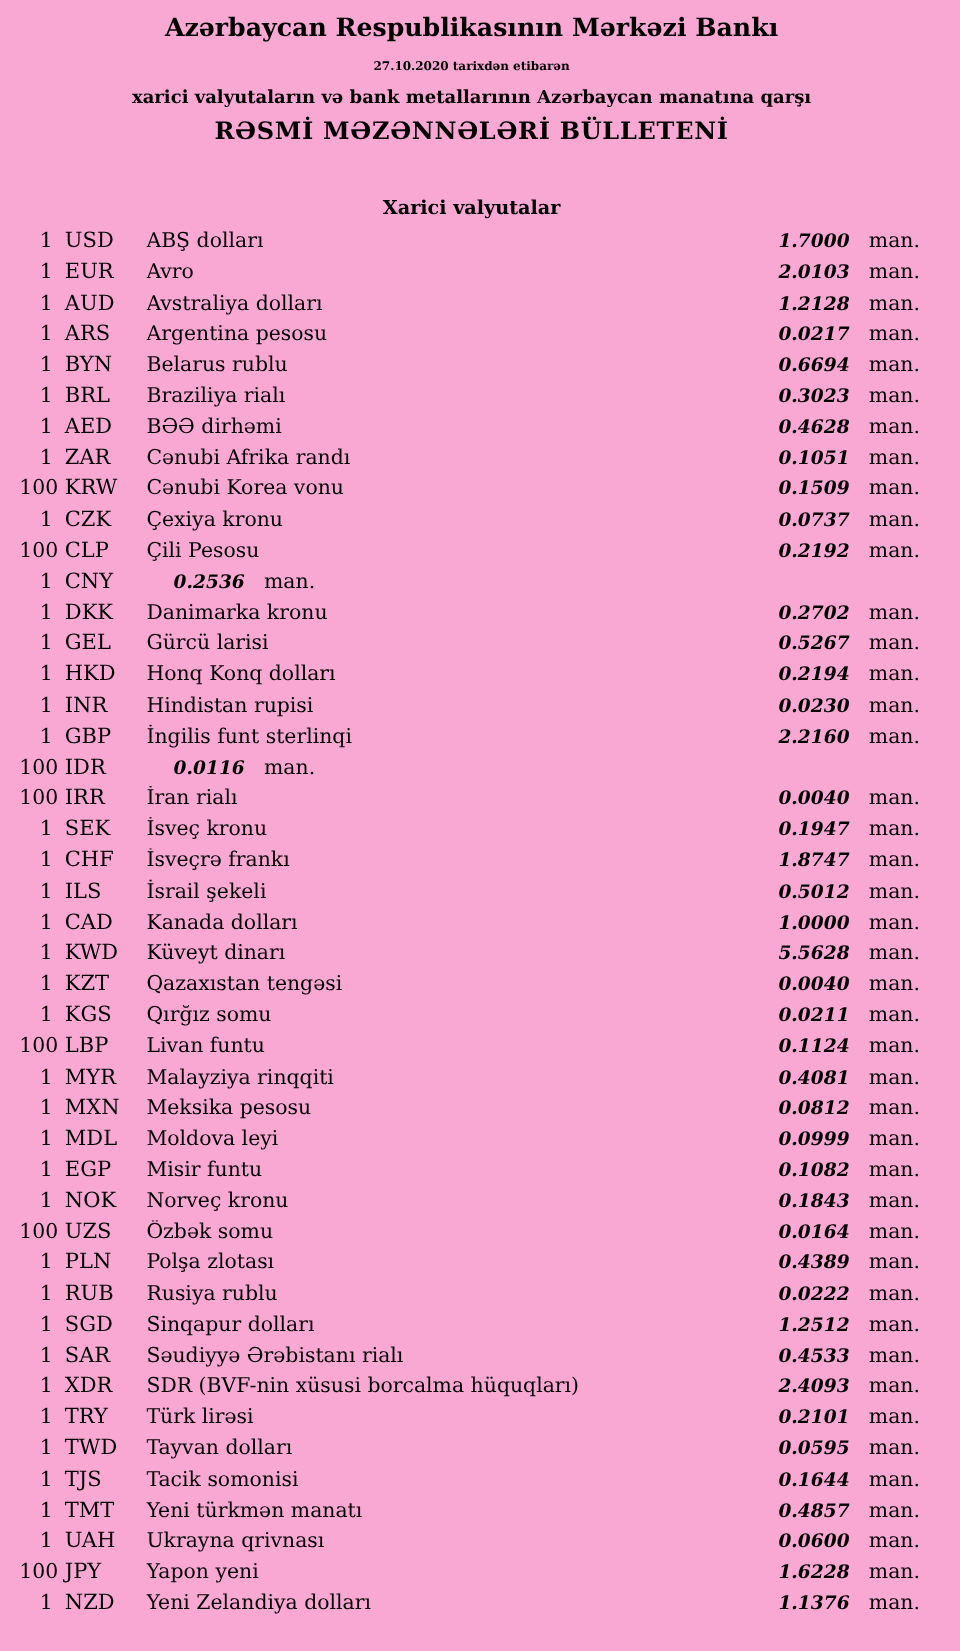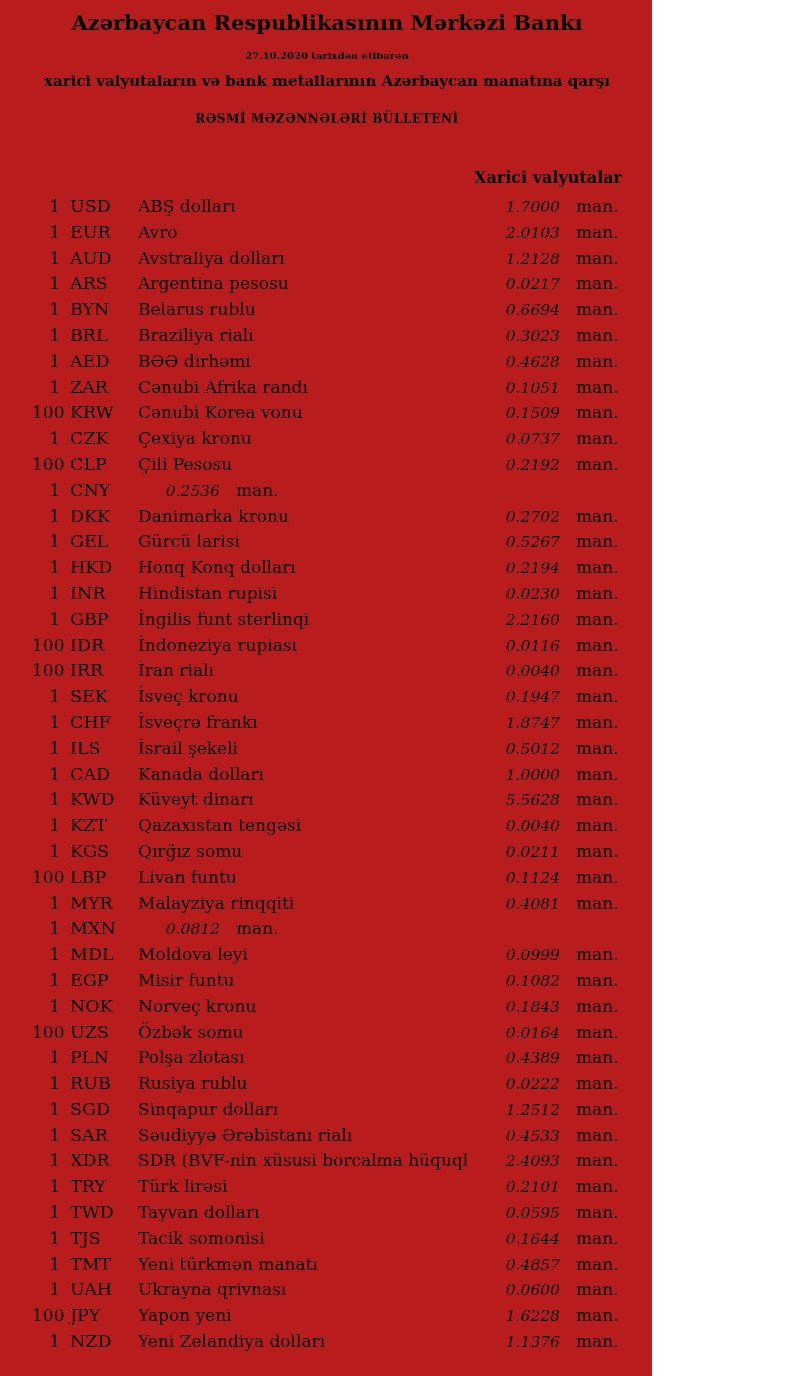--- a/index.html
+++ b/index.html
@@ -3,51 +3,51 @@
 <meta charset="utf-8">
 <style>
   html, body {
     margin: 0;
     padding: 0;
     background: #ffffff;
     color: #000000;
     font-family: "DejaVu Serif", "Liberation Serif", serif;
   }
   .page {
-    width: 652px;
+    width: 800px;
     height: 1376px;
     box-sizing: border-box;
-    padding: 8px 30px 10px 32px;
+    padding: 8px 30px 10px 16px;
     overflow: hidden;
-    background: #b91c1c;
+    background: #f9a8d4;
   }
   .header { text-align: center; }
   .title {
     font-size: 21px;
     font-weight: bold;
     margin-top: 2px;
   }
   .date-line {
     font-size: 10px;
     font-weight: bold;
     margin-top: 15px;
   }
   .subtitle-line {
     font-size: 15px;
     font-weight: bold;
     margin-top: 11px;
   }
   .bulletin-line {
-    font-size: 12px;
+    font-size: 20px;
     font-weight: bold;
     letter-spacing: 0.6px;
-    margin-top: 22px;
+    margin-top: 7px;
   }
   .section-title {
-    text-align: right;
+    text-align: center;
     font-size: 16px;
     font-weight: bold;
     margin-top: 42px;
     margin-bottom: 9px;
   }
   .rates-table { margin-top: 2px; }
   .row {
     display: flex;
     align-items: baseline;
     height: 25.8px;
@@ -68,21 +68,21 @@
   }
   .col-name {
     flex: 1;
     margin-left: 10px;
     overflow: hidden;
   }
   .col-rate {
     flex: none;
     width: 92px;
     text-align: right;
-    font-weight: normal;
+    font-weight: bold;
     font-style: italic;
     font-size: 15.5px;
   }
   .col-unit {
     flex: none;
     width: 46px;
     margin-left: 16px;
   }
 </style>
 </head>
@@ -231,21 +231,20 @@
     <span class="col-qty">1</span>
     <span class="col-code">GBP</span>
     <span class="col-name">İngilis funt sterlinqi</span>
     <span class="col-rate">2.2160</span>
     <span class="col-unit">man.</span>
   </div>
 
   <div class="row">
     <span class="col-qty">100</span>
     <span class="col-code">IDR</span>
-    <span class="col-name">İndoneziya rupiası</span>
     <span class="col-rate">0.0116</span>
     <span class="col-unit">man.</span>
   </div>
 
   <div class="row">
     <span class="col-qty">100</span>
     <span class="col-code">IRR</span>
     <span class="col-name">İran rialı</span>
     <span class="col-rate">0.0040</span>
     <span class="col-unit">man.</span>
@@ -319,20 +318,21 @@
     <span class="col-qty">1</span>
     <span class="col-code">MYR</span>
     <span class="col-name">Malayziya rinqqiti</span>
     <span class="col-rate">0.4081</span>
     <span class="col-unit">man.</span>
   </div>
 
   <div class="row">
     <span class="col-qty">1</span>
     <span class="col-code">MXN</span>
+    <span class="col-name">Meksika pesosu</span>
     <span class="col-rate">0.0812</span>
     <span class="col-unit">man.</span>
   </div>
 
   <div class="row">
     <span class="col-qty">1</span>
     <span class="col-code">MDL</span>
     <span class="col-name">Moldova leyi</span>
     <span class="col-rate">0.0999</span>
     <span class="col-unit">man.</span>

